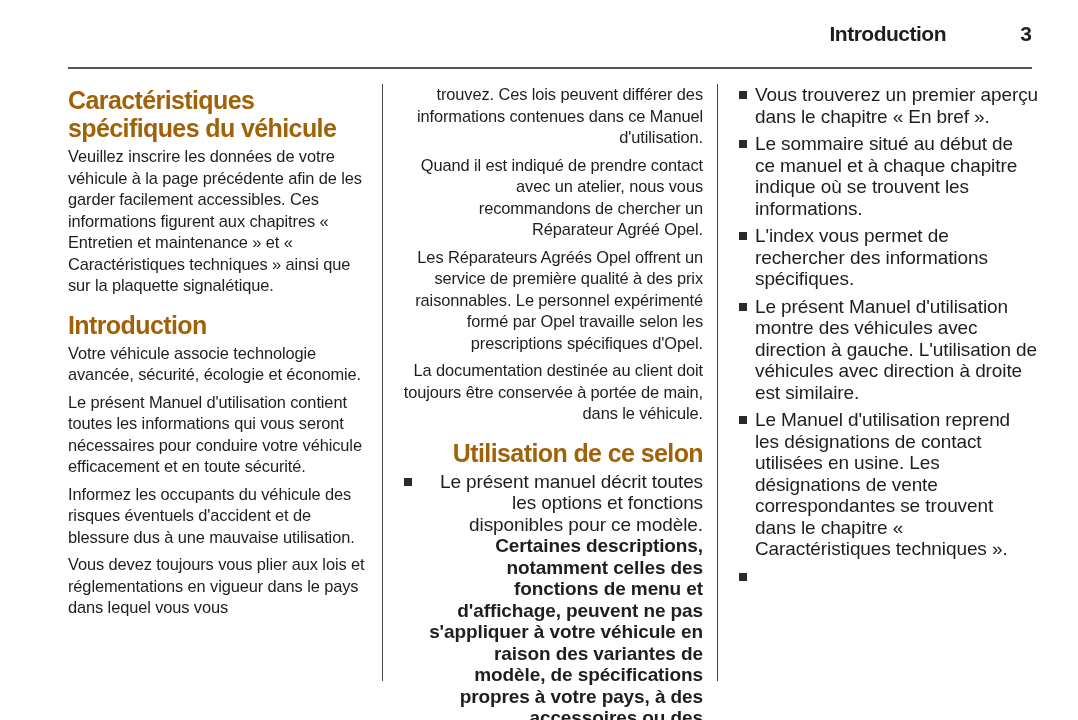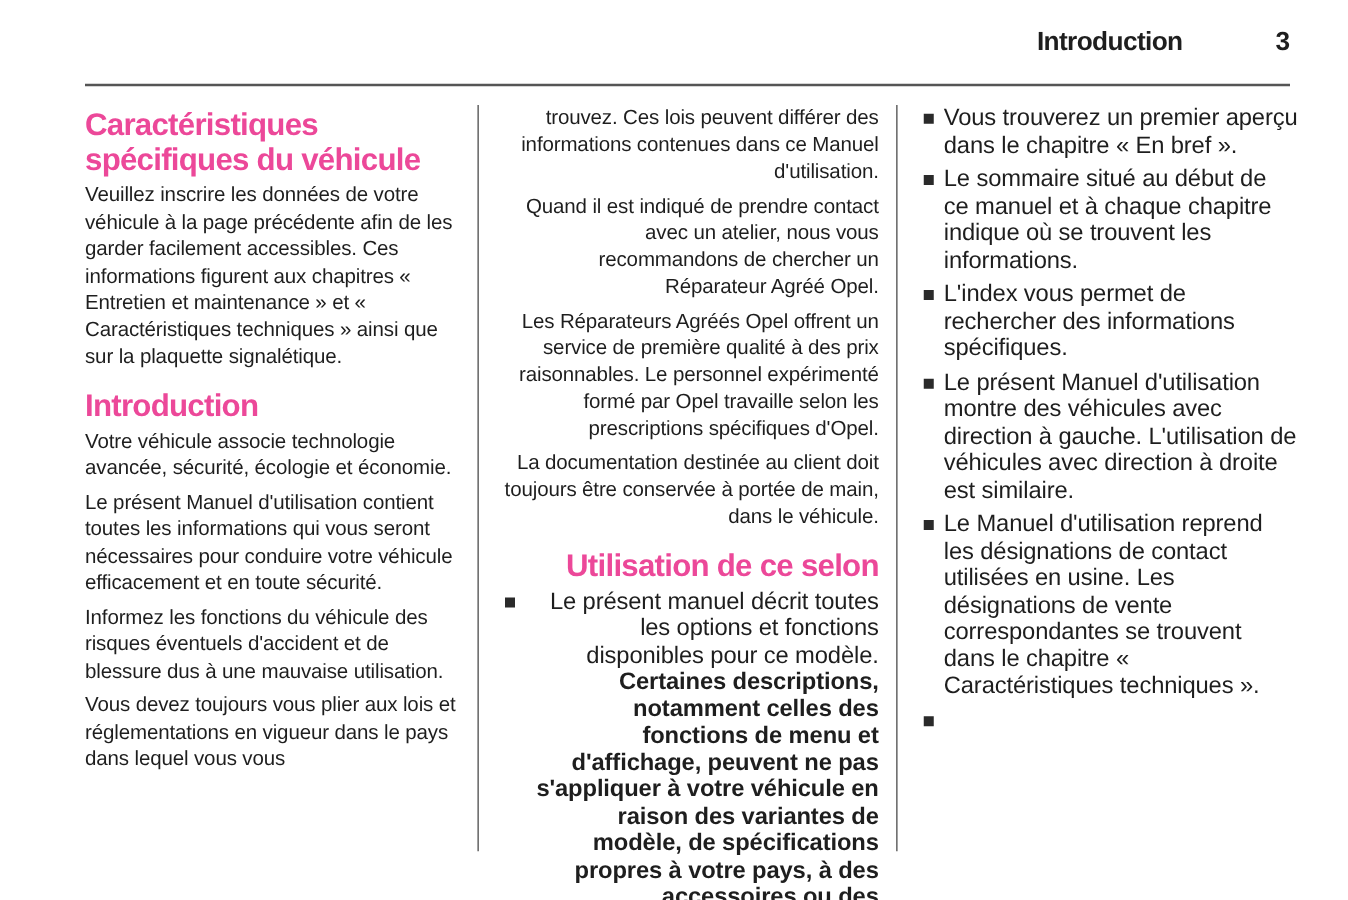--- a/index.html
+++ b/index.html
@@ -63,21 +63,21 @@
     }
     .divider-1 { left: 382px; }
     .divider-2 { left: 717px; }
 
     h2 {
       font-size: 25px;
       font-weight: bold;
       line-height: 28px;
       margin: 0 0 4px 0;
       letter-spacing: -0.6px;
-      color: #ec4899;
+      color: #a16207;
     }
     h2.first {
       margin-top: 2px;
     }
     h2.spaced {
       margin-top: 14px;
     }
     p {
       font-size: 16.4px;
       line-height: 21.5px;
@@ -119,21 +119,21 @@
 <div class="divider divider-1"></div>
 <div class="divider divider-2"></div>
 
 <div class="col col-1">
   <h2 class="first">Caractéristiques spécifiques du véhicule</h2>
   <p>Veuillez inscrire les données de votre véhicule à la page précédente afin de les garder facilement accessibles. Ces informations figurent aux chapitres « Entretien et maintenance » et « Caractéristiques techniques » ainsi que sur la plaquette signalétique.</p>
 
   <h2 class="spaced">Introduction</h2>
   <p>Votre véhicule associe technologie avancée, sécurité, écologie et économie.</p>
   <p>Le présent Manuel d'utilisation contient toutes les informations qui vous seront nécessaires pour conduire votre véhicule efficacement et en toute sécurité.</p>
-  <p>Informez les fonctions du véhicule des risques éventuels d'accident et de blessure dus à une mauvaise utilisation.</p>
+  <p>Informez les occupants du véhicule des risques éventuels d'accident et de blessure dus à une mauvaise utilisation.</p>
   <p>Vous devez toujours vous plier aux lois et réglementations en vigueur dans le pays dans lequel vous vous</p>
 </div>
 
 <div class="col col-2">
   <p>trouvez. Ces lois peuvent différer des informations contenues dans ce Manuel d'utilisation.</p>
   <p>Quand il est indiqué de prendre contact avec un atelier, nous vous recommandons de chercher un Réparateur Agréé Opel.</p>
   <p>Les Réparateurs Agréés Opel offrent un service de première qualité à des prix raisonnables. Le personnel expérimenté formé par Opel travaille selon les prescriptions spécifiques d'Opel.</p>
   <p>La documentation destinée au client doit toujours être conservée à portée de main, dans le véhicule.</p>
 
   <h2 class="spaced">Utilisation de ce selon</h2>

